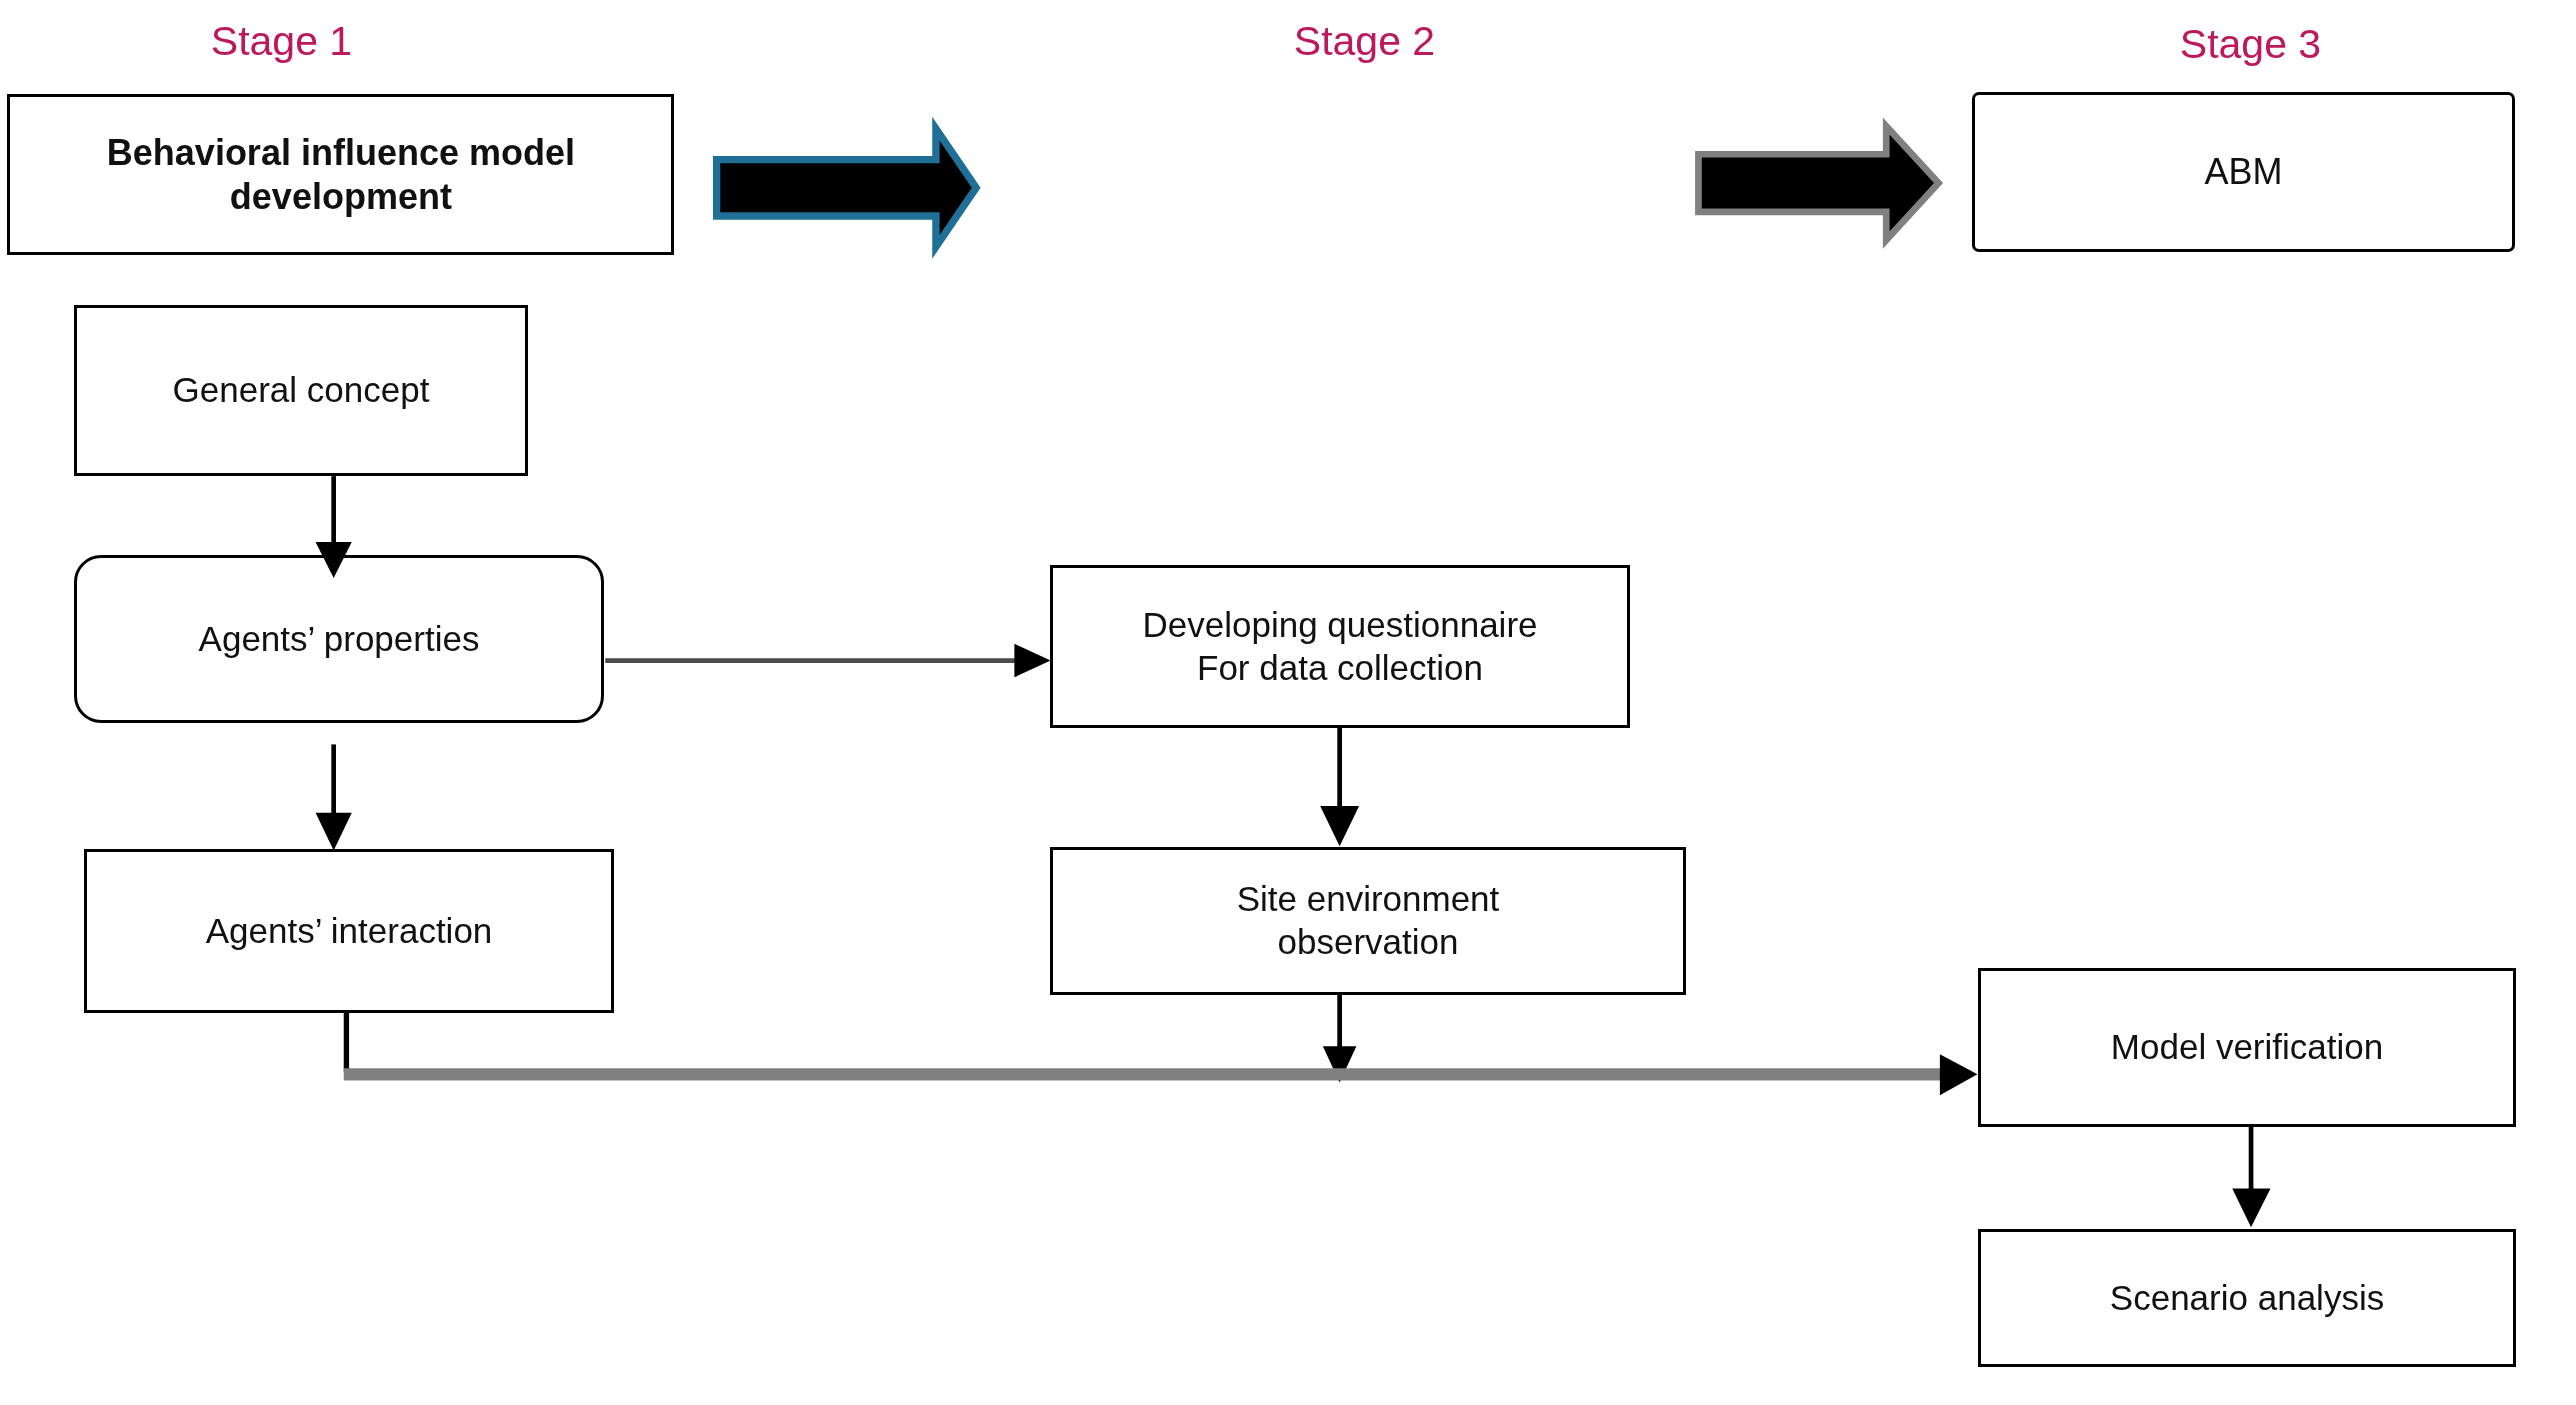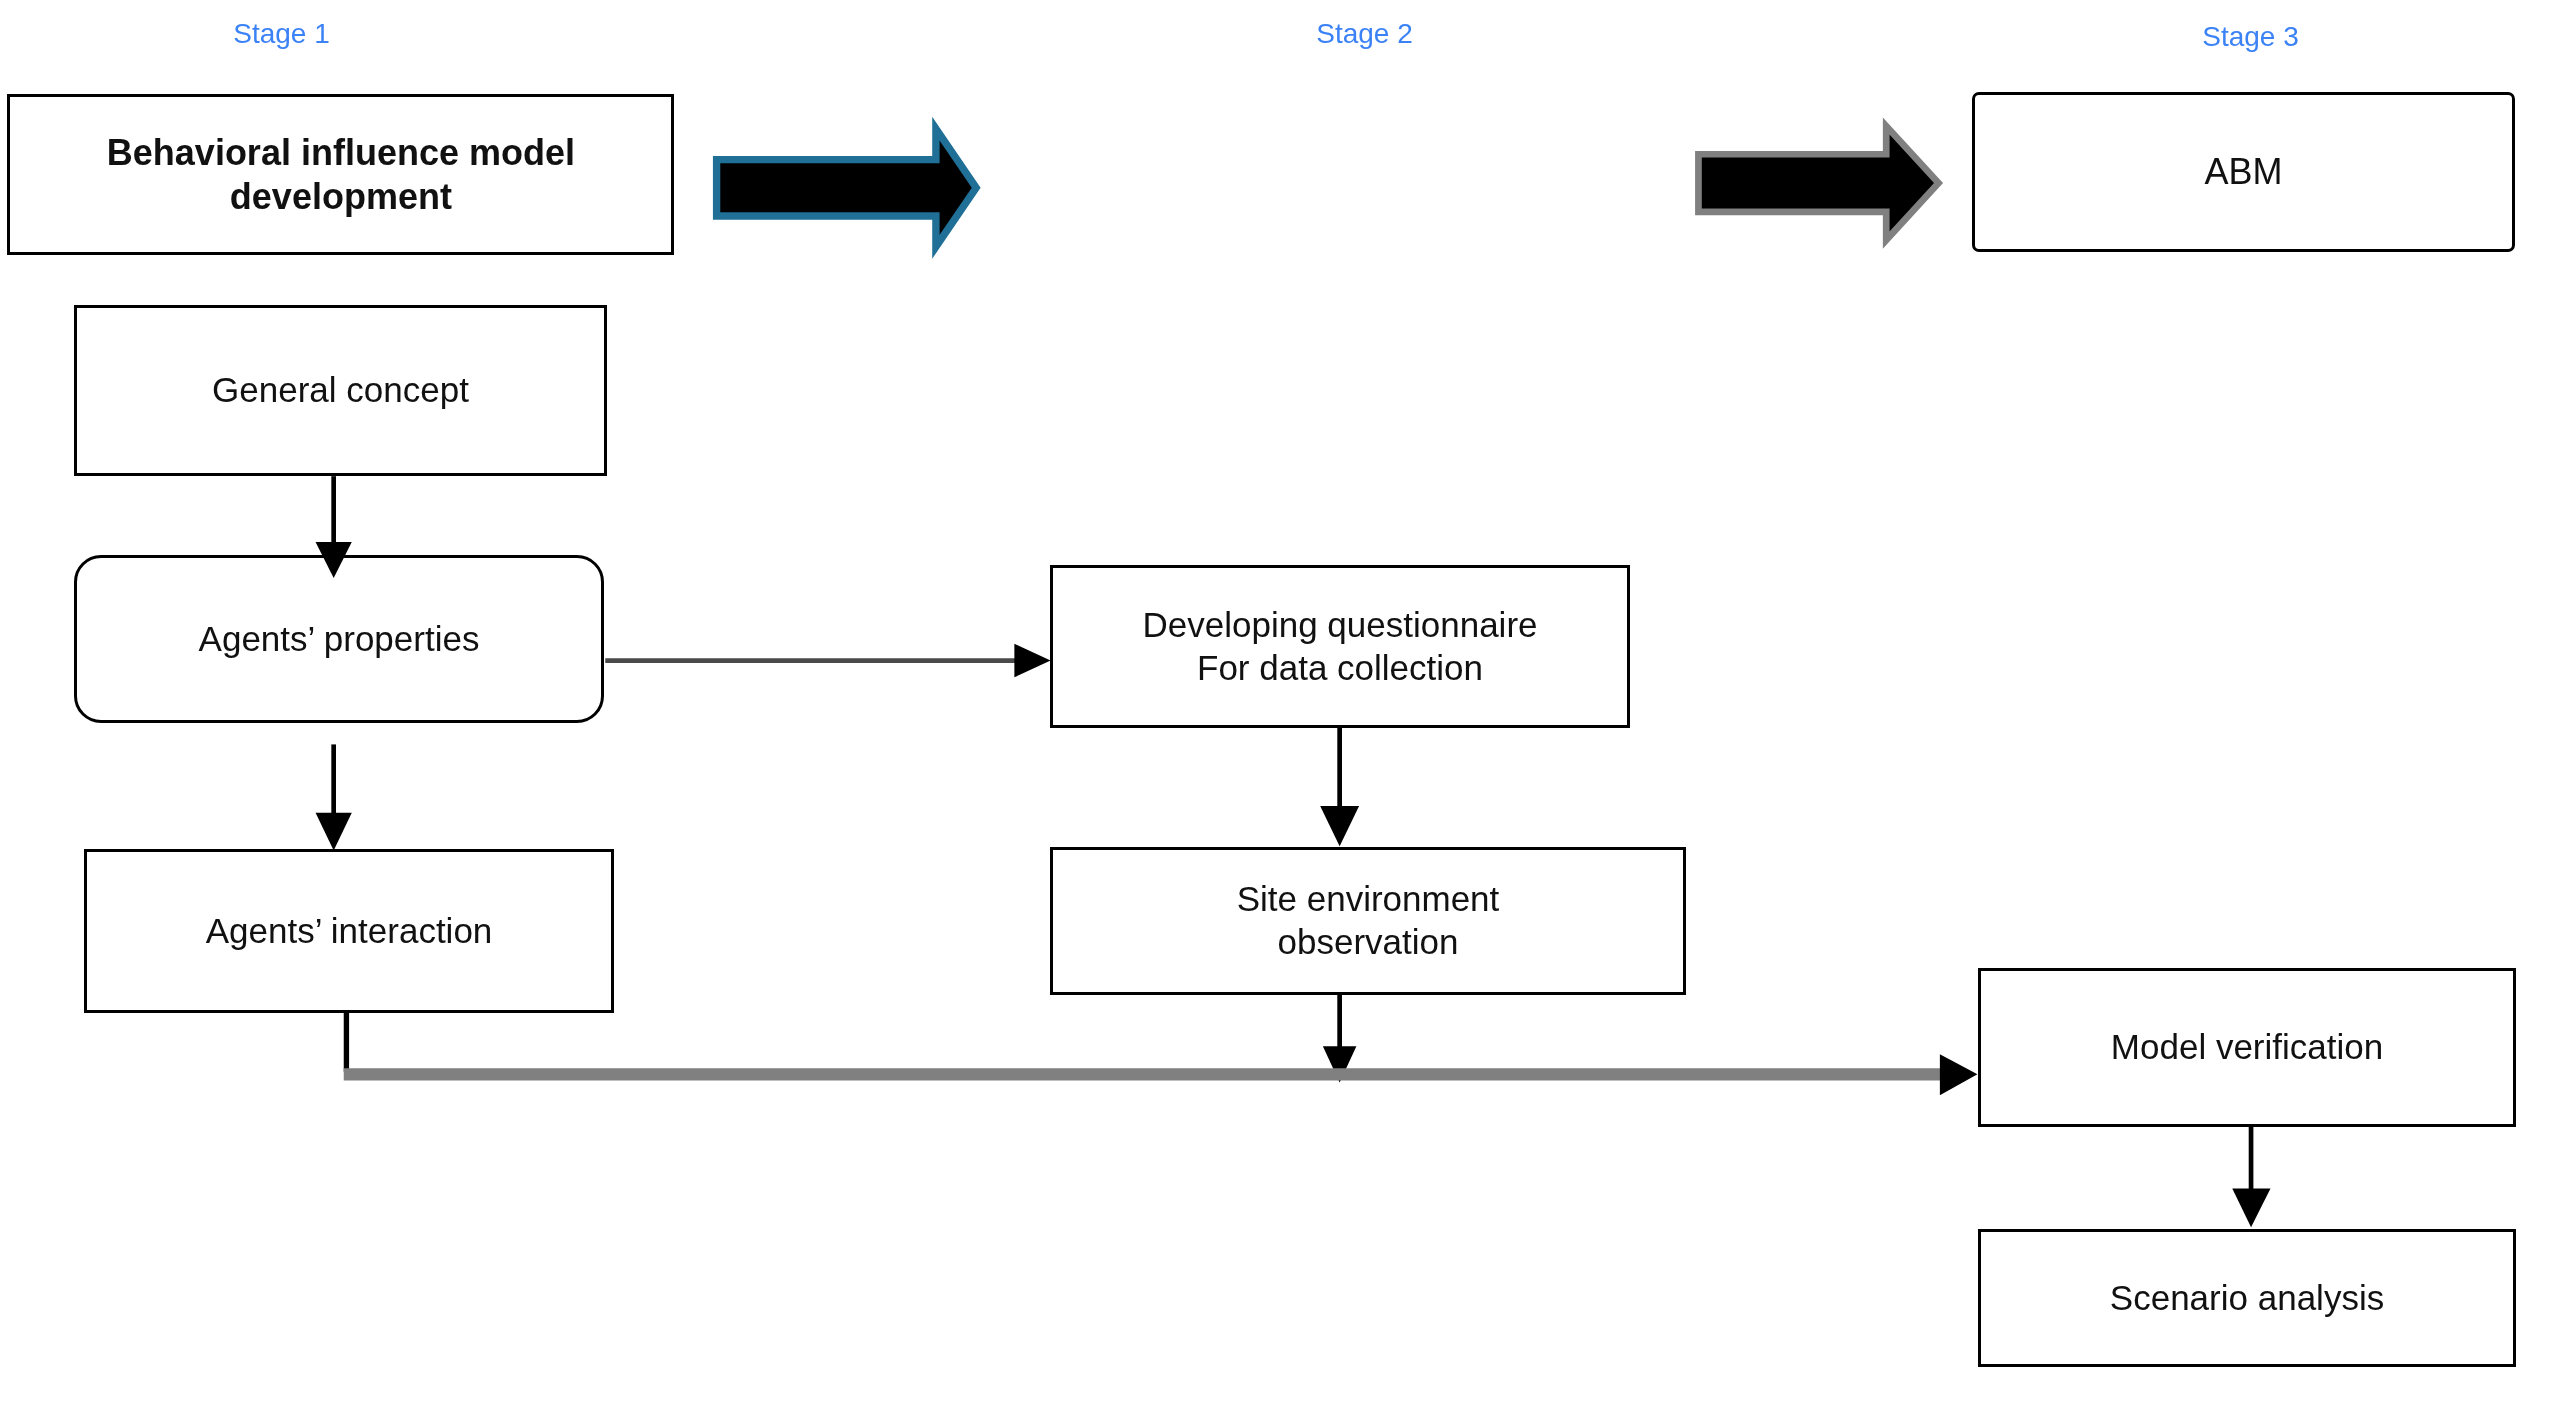--- a/index.html
+++ b/index.html
@@ -11,22 +11,22 @@
     position: relative;
     width: 2576px;
     height: 1405px;
     background: #ffffff;
     font-family: "Liberation Sans", sans-serif;
     overflow: hidden;
   }
   .stage-label {
     position: absolute;
     text-align: center;
-    font-size: 28px;
-    color: #3b82f6;
+    font-size: 41px;
+    color: #be185d;
     line-height: 1.1;
     white-space: nowrap;
   }
   .node {
     position: absolute;
     box-sizing: border-box;
     background: #ffffff;
     border: 3.4px solid #000000;
     display: flex;
     align-items: center;
@@ -63,21 +63,21 @@
   <div class="node n-big" style="left:7.4px; top:94px; width:667px; height:161px;font-weight:bold;">
     <span class="node-text">Behavioral influence model
 development</span>
   </div>
 
 
   <div class="node n-big" style="left:1972px; top:92px; width:543px; height:160px;border-radius:7px;">
     <span class="node-text">ABM</span>
   </div>
 
-  <div class="node n-mid" style="left:74px; top:305px; width:533px; height:171px;">
+  <div class="node n-mid" style="left:74px; top:305px; width:454px; height:171px;">
     <span class="node-text">General concept</span>
   </div>
 
   <div class="node n-mid" style="left:74px; top:555px; width:530px; height:168px;border-radius:27px;">
     <span class="node-text">Agents’ properties</span>
   </div>
 
   <div class="node n-mid" style="left:84px; top:849px; width:530px; height:164px;">
     <span class="node-text">Agents’ interaction</span>
   </div>

